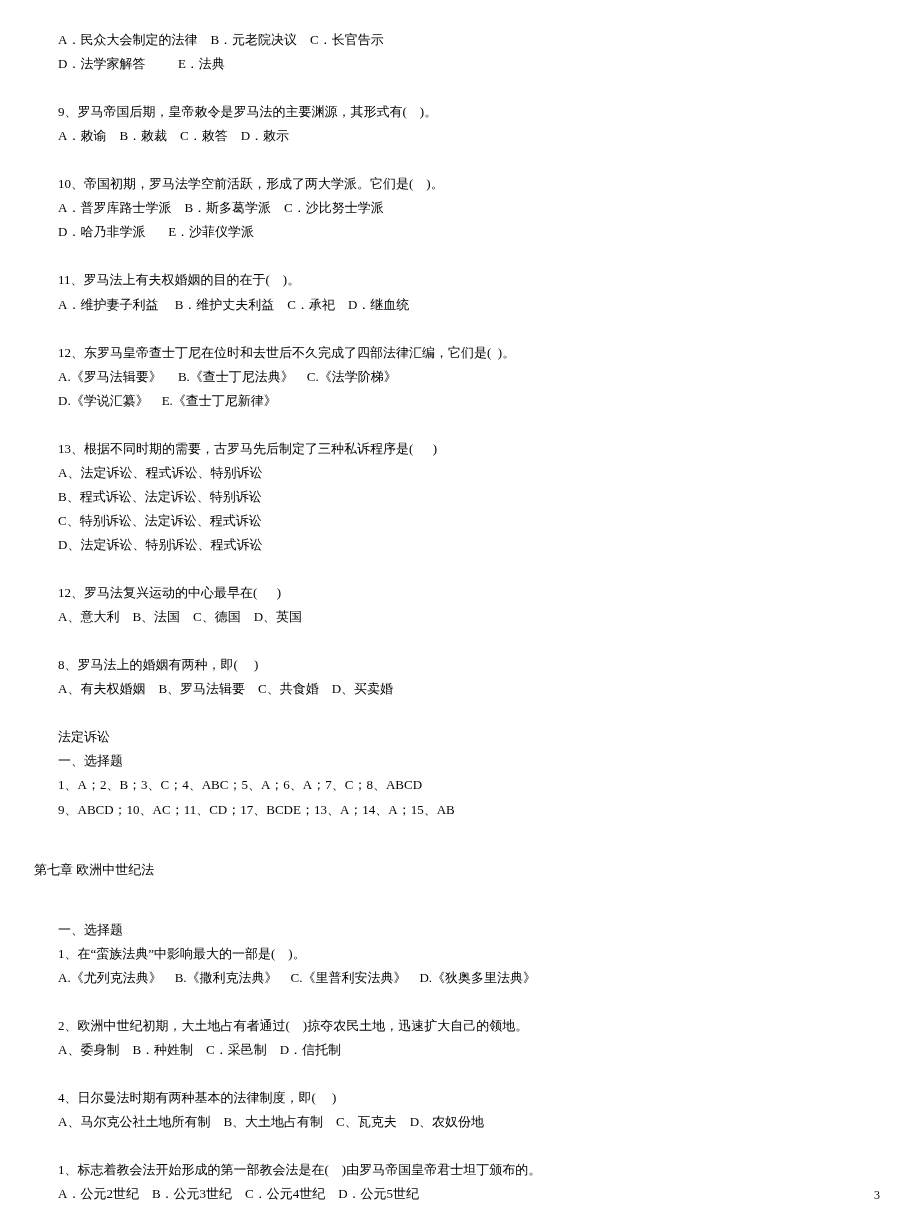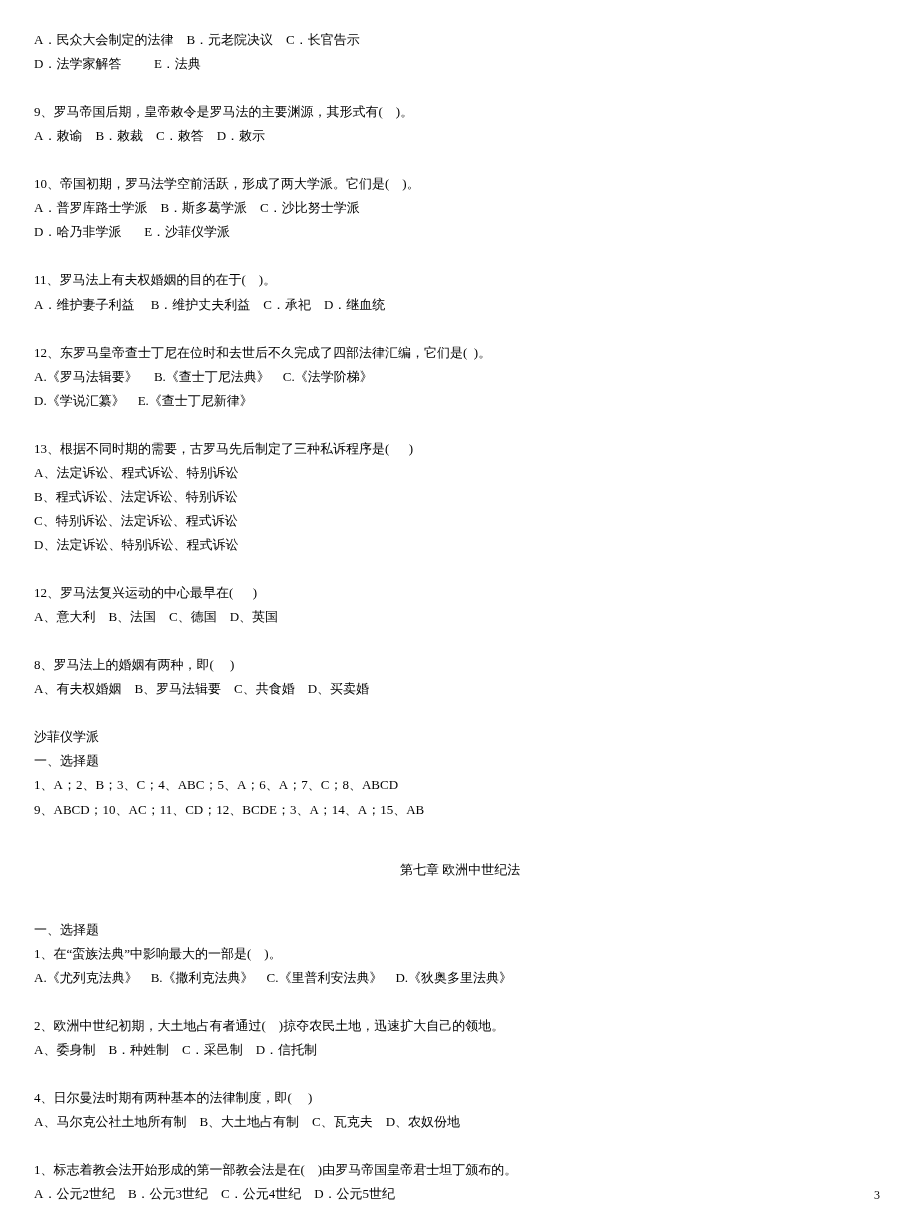--- a/index.html
+++ b/index.html
@@ -6,22 +6,22 @@
     font-family: "SimSun", "宋体", serif;
     font-size: 13px;
     line-height: 1.85;
     color: #000;
     background: #fff;
     margin: 0;
     padding: 28px 34px;
     width: 920px;
     box-sizing: border-box;
   }
-  .line { white-space: pre; }
-  .chapter { text-align: center; margin: 12px 0; }
+  .line { white-space: pre; margin-left: 24px; }
+  .chapter { margin: 12px 0; }
   .page-num {
     position: absolute;
     right: 40px;
     bottom: 20px;
     font-size: 12px;
   }
 </style>
 </head>
 <body>
 
@@ -49,24 +49,24 @@
 <div class="line">B、程式诉讼、法定诉讼、特别诉讼</div>
 <div class="line">C、特别诉讼、法定诉讼、程式诉讼</div>
 <div class="line">D、法定诉讼、特别诉讼、程式诉讼</div>
 <br>
 <div class="line">12、罗马法复兴运动的中心最早在(      )</div>
 <div class="line">A、意大利    B、法国    C、德国    D、英国</div>
 <br>
 <div class="line">8、罗马法上的婚姻有两种，即(     )</div>
 <div class="line">A、有夫权婚姻    B、罗马法辑要    C、共食婚    D、买卖婚</div>
 <br>
-<div class="line">沙菲仪学派</div>
+<div class="line">法定诉讼</div>
 <div class="line">一、选择题</div>
 <div class="line">1、A；2、B；3、C；4、ABC；5、A；6、A；7、C；8、ABCD</div>
-<div class="line">9、ABCD；10、AC；11、CD；12、BCDE；3、A；14、A；15、AB</div>
+<div class="line">9、ABCD；10、AC；11、CD；17、BCDE；13、A；14、A；15、AB</div>
 <br>
 <div class="chapter">第七章    欧洲中世纪法</div>
 <br>
 <div class="line">一、选择题</div>
 <div class="line">1、在“蛮族法典”中影响最大的一部是(    )。</div>
 <div class="line">A.《尤列克法典》    B.《撒利克法典》    C.《里普利安法典》    D.《狄奥多里法典》</div>
 <br>
 <div class="line">2、欧洲中世纪初期，大土地占有者通过(    )掠夺农民土地，迅速扩大自己的领地。</div>
 <div class="line">A、委身制    B．种姓制    C．采邑制    D．信托制</div>
 <br>

